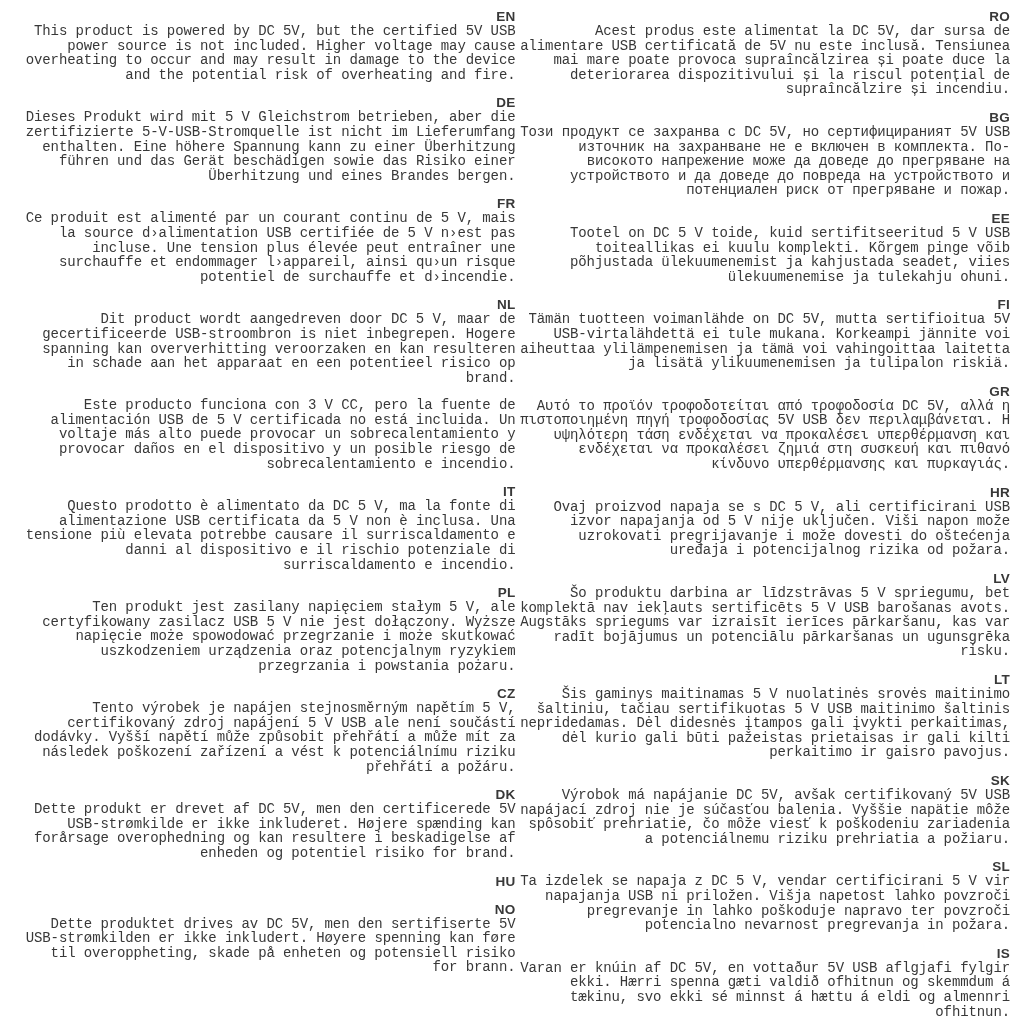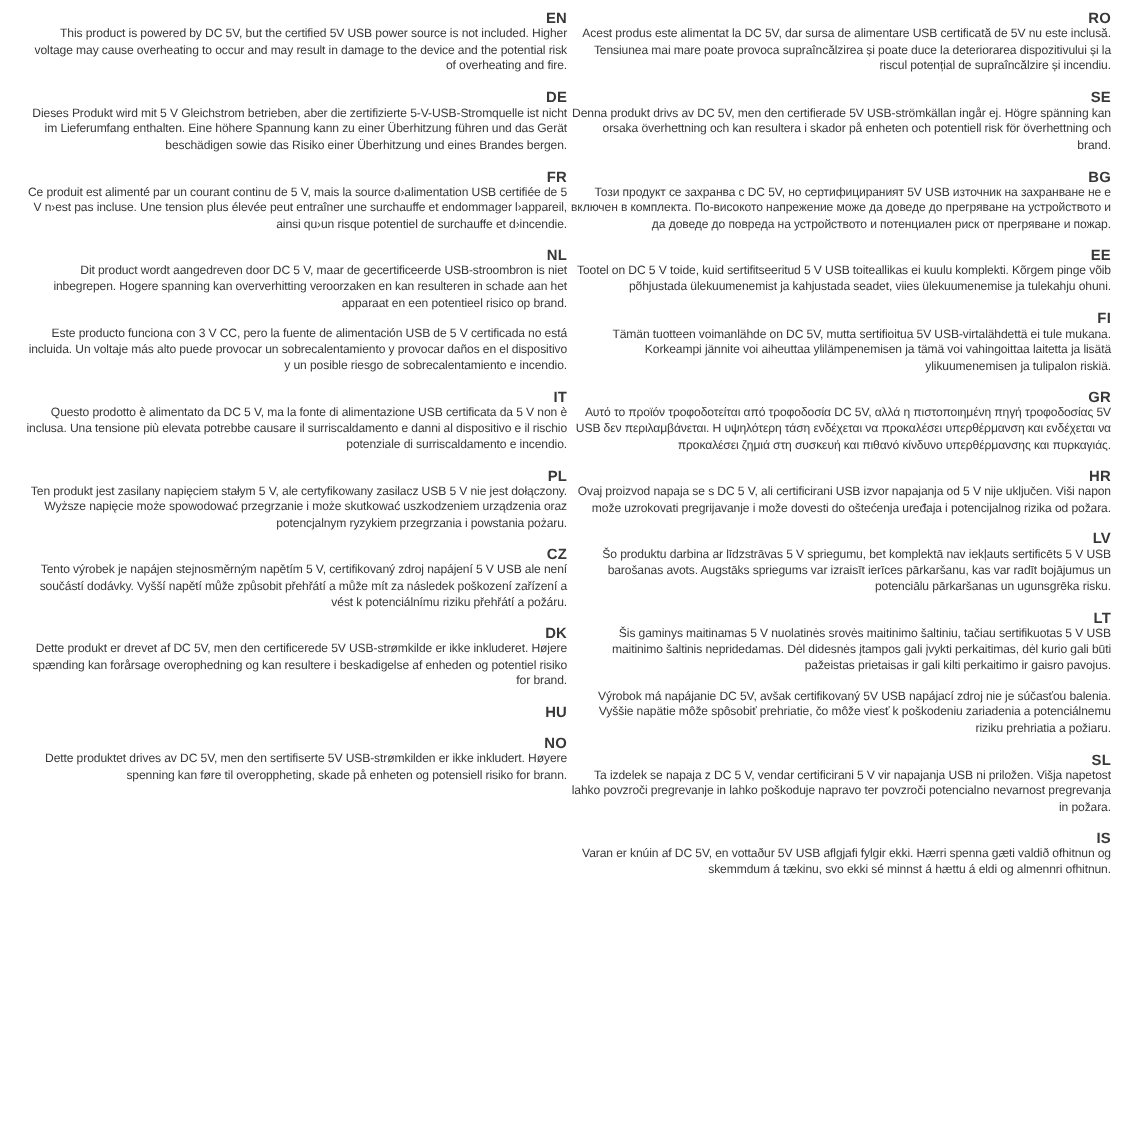--- a/index.html
+++ b/index.html
@@ -26,24 +26,25 @@
     margin-bottom: 13px;
   }
   .lang-code {
     font-size: 13.5px;
     font-weight: bold;
     line-height: 15px;
     margin: 0;
     letter-spacing: 0.2px;
   }
   .lang-text {
-    font-size: 11px;
+    font-size: 14px;
     line-height: 14.6px;
     margin: 0;
     letter-spacing: -0.1px;
+    font-family: Liberation Mono, monospace;
   }
 </style>
 </head>
 <body>
 
 <div class="wrap">
 
   <div class="col">
     <div class="lang-section">
       <h2 class="lang-code">EN</h2>
@@ -90,24 +91,20 @@
       <p class="lang-text">Dette produktet drives av DC 5V, men den sertifiserte 5V USB-strømkilden er ikke inkludert. Høyere spenning kan føre til overoppheting, skade på enheten og potensiell risiko for brann.</p>
     </div>
   </div>
 
   <div class="col">
     <div class="lang-section">
       <h2 class="lang-code">RO</h2>
       <p class="lang-text">Acest produs este alimentat la DC 5V, dar sursa de alimentare USB certificată de 5V nu este inclusă. Tensiunea mai mare poate provoca supraîncălzirea și poate duce la deteriorarea dispozitivului și la riscul potențial de supraîncălzire și incendiu.</p>
     </div>
     <div class="lang-section">
-      <h2 class="lang-code">SE</h2>
-      <p class="lang-text">Denna produkt drivs av DC 5V, men den certifierade 5V USB-strömkällan ingår ej. Högre spänning kan orsaka överhettning och kan resultera i skador på enheten och potentiell risk för överhettning och brand.</p>
-    </div>
-    <div class="lang-section">
       <h2 class="lang-code">BG</h2>
       <p class="lang-text">Този продукт се захранва с DC 5V, но сертифицираният 5V USB източник на захранване не е включен в комплекта. По-високото напрежение може да доведе до прегряване на устройството и да доведе до повреда на устройството и потенциален риск от прегряване и пожар.</p>
     </div>
     <div class="lang-section">
       <h2 class="lang-code">EE</h2>
       <p class="lang-text">Tootel on DC 5 V toide, kuid sertifitseeritud 5 V USB toiteallikas ei kuulu komplekti. Kõrgem pinge võib põhjustada ülekuumenemist ja kahjustada seadet, viies ülekuumenemise ja tulekahju ohuni.</p>
     </div>
     <div class="lang-section">
       <h2 class="lang-code">FI</h2>
       <p class="lang-text">Tämän tuotteen voimanlähde on DC 5V, mutta sertifioitua 5V USB-virtalähdettä ei tule mukana. Korkeampi jännite voi aiheuttaa ylilämpenemisen ja tämä voi vahingoittaa laitetta ja lisätä ylikuumenemisen ja tulipalon riskiä.</p>
@@ -122,20 +119,21 @@
     </div>
     <div class="lang-section">
       <h2 class="lang-code">LV</h2>
       <p class="lang-text">Šo produktu darbina ar līdzstrāvas 5 V spriegumu, bet komplektā nav iekļauts sertificēts 5 V USB barošanas avots. Augstāks spriegums var izraisīt ierīces pārkaršanu, kas var radīt bojājumus un potenciālu pārkaršanas un ugunsgrēka risku.</p>
     </div>
     <div class="lang-section">
       <h2 class="lang-code">LT</h2>
       <p class="lang-text">Šis gaminys maitinamas 5 V nuolatinės srovės maitinimo šaltiniu, tačiau sertifikuotas 5 V USB maitinimo šaltinis nepridedamas. Dėl didesnės įtampos gali įvykti perkaitimas, dėl kurio gali būti pažeistas prietaisas ir gali kilti perkaitimo ir gaisro pavojus.</p>
     </div>
     <div class="lang-section">
+      <h2 class="lang-code">SK</h2>
       <p class="lang-text">Výrobok má napájanie DC 5V, avšak certifikovaný 5V USB napájací zdroj nie je súčasťou balenia. Vyššie napätie môže spôsobiť prehriatie, čo môže viesť k poškodeniu zariadenia a potenciálnemu riziku prehriatia a požiaru.</p>
     </div>
     <div class="lang-section">
       <h2 class="lang-code">SL</h2>
       <p class="lang-text">Ta izdelek se napaja z DC 5 V, vendar certificirani 5 V vir napajanja USB ni priložen. Višja napetost lahko povzroči pregrevanje in lahko poškoduje napravo ter povzroči potencialno nevarnost pregrevanja in požara.</p>
     </div>
     <div class="lang-section">
       <h2 class="lang-code">IS</h2>
       <p class="lang-text">Varan er knúin af DC 5V, en vottaður 5V USB aflgjafi fylgir ekki. Hærri spenna gæti valdið ofhitnun og skemmdum á tækinu, svo ekki sé minnst á hættu á eldi og almennri ofhitnun.</p>
     </div>

